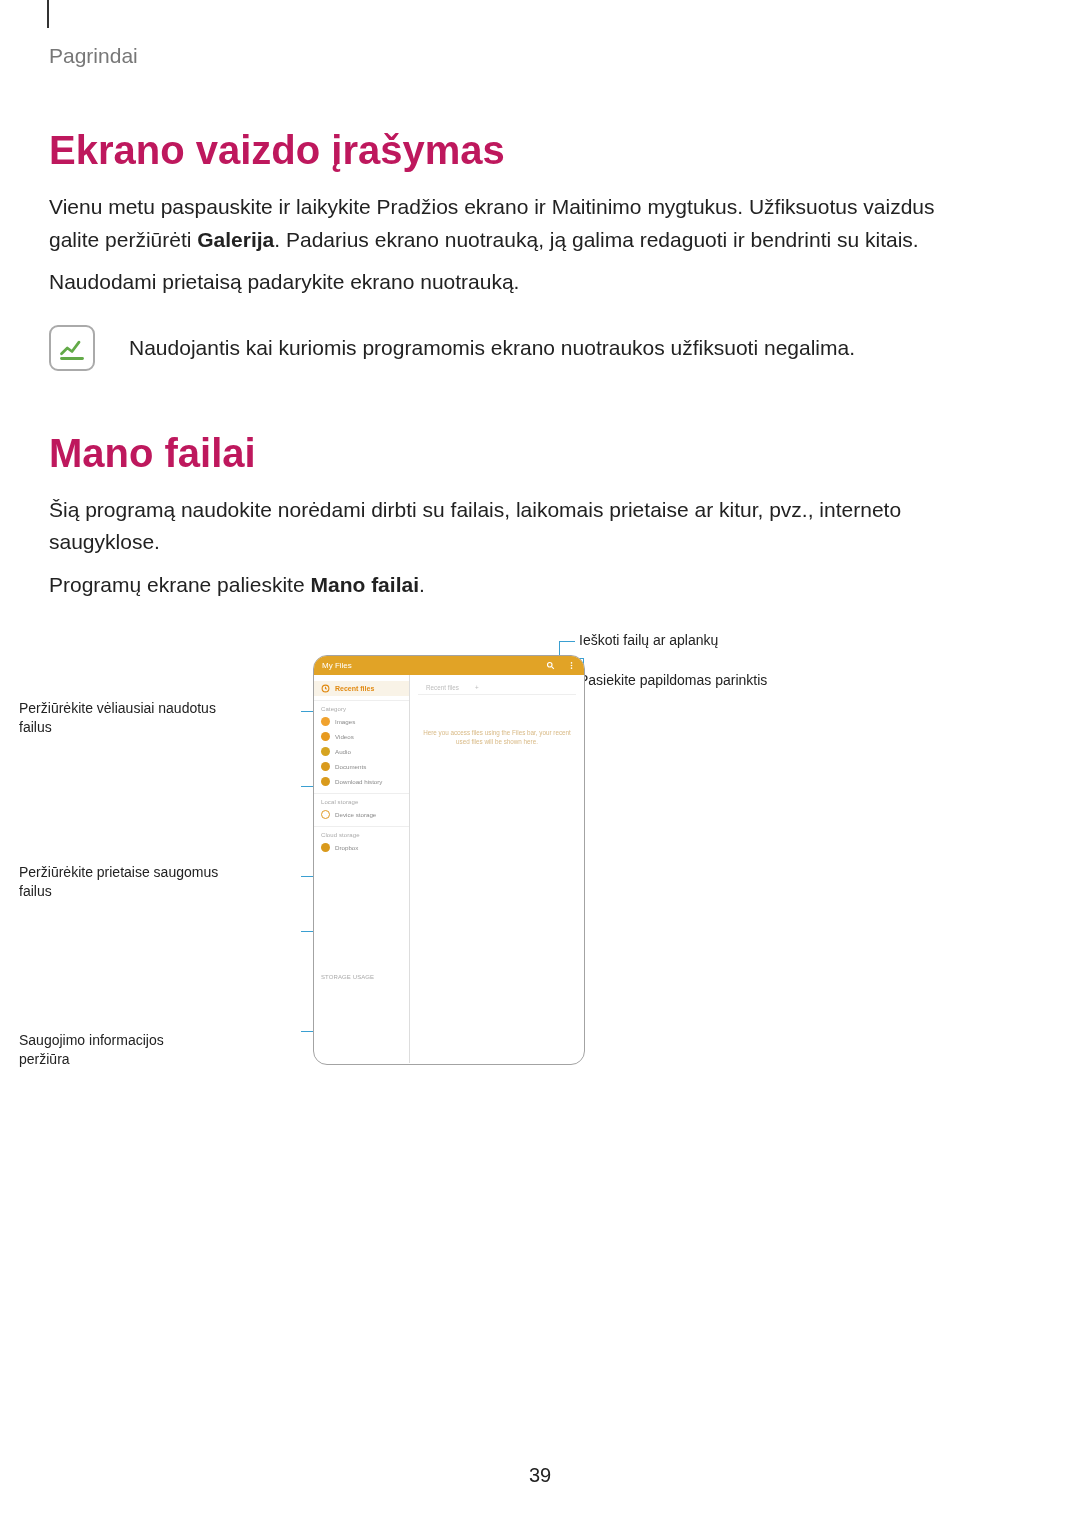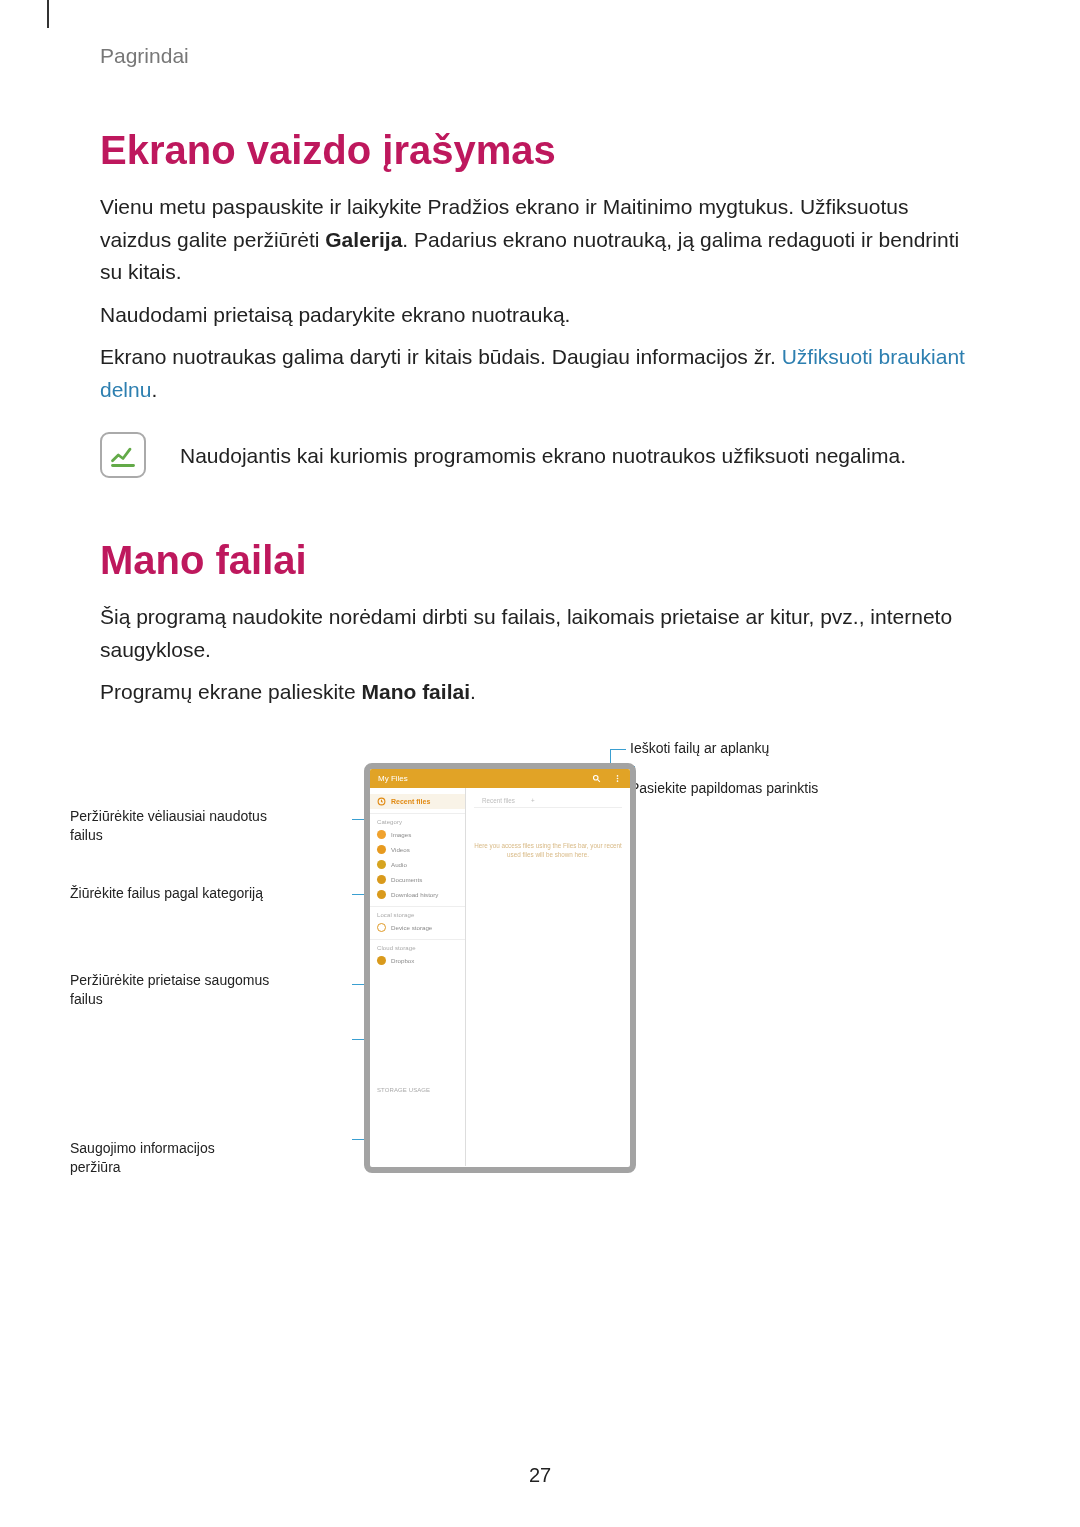--- a/index.html
+++ b/index.html
@@ -5,21 +5,21 @@
   * { box-sizing: border-box; margin: 0; padding: 0; }
   body {
     width: 1080px;
     height: 1527px;
     background: #fff;
     font-family: Arial, Helvetica, sans-serif;
     color: #222;
     position: relative;
   }
   .page {
-    padding: 44px 100px 0 100px;
+    padding: 44px 100px 0 49px;
   }
   .left-rule {
     position: absolute;
     left: 47px;
     top: 0;
     width: 2px;
     height: 28px;
     background: #333;
   }
   .header-section {
@@ -88,22 +88,22 @@
     width: 1px;
   }
 
   
   .tablet {
     position: absolute;
     left: 264px;
     top: 24px;
     width: 272px;
     height: 410px;
-    border: 6px solid #a3a3a3;
-    border-radius: 8px;
+    border: 1px solid #a3a3a3;
+    border-radius: 14px;
     overflow: hidden;
     font-size: 7px;
     background: #fff;
   }
   .tab-titlebar {
     background: #e1a326;
     color: #fff;
     font-size: 8px;
     padding: 5px 8px;
     display: flex;
@@ -198,23 +198,20 @@
 <div class="left-rule"></div>
 
 <div class="page">
   <div class="header-section">Pagrindai</div>
 
   <h1 class="blue">Ekrano vaizdo įrašymas</h1>
   <p class="body">
     <span>Vienu metu paspauskite ir laikykite Pradžios ekrano ir Maitinimo mygtukus. Užfiksuotus vaizdus galite peržiūrėti </span><b>Galerija</b><span>. Padarius ekrano nuotrauką, ją galima redaguoti ir bendrinti su kitais.</span>
   </p>
   <p class="body">Naudodami prietaisą padarykite ekrano nuotrauką.</p>
-  <p class="body">
-    <span>Ekrano nuotraukas galima daryti ir kitais būdais. Daugiau informacijos žr. </span><a class="link">Užfiksuoti braukiant delnu</a><span>.</span>
-  </p>
 
   <div class="note-row">
     <div class="note-icon">
       <svg viewBox="0 0 24 24" fill="none" stroke="currentColor" stroke-width="2.4" stroke-linecap="round" stroke-linejoin="round">
         <path d="M3 17l5-5 4 3 6-8"></path>
         <path d="M3 21h18"></path>
       </svg>
     </div>
     <div class="note-text">Naudojantis kai kuriomis programomis ekrano nuotraukos užfiksuoti negalima.</div>
   </div>
@@ -225,21 +222,20 @@
     <span>Programų ekrane palieskite </span><b>Mano failai</b><span>.</span>
   </p>
 
   <div class="figure-area">
 
     <div class="callout" style="left:530px; top:0px;">Ieškoti failų ar aplankų</div>
     <div class="callout" style="left:530px; top:40px;">Pasiekite papildomas parinktis</div>
 
     <div class="callout left" style="left:-30px; top:68px; width:280px;"><span style="white-space:pre-line;">Peržiūrėkite vėliausiai naudotus
 failus</span></div>
-    <div class="callout left" style="left:-30px; top:145px; width:280px;">Žiūrėkite failus pagal kategoriją</div>
     <div class="callout left" style="left:-30px; top:232px; width:280px;"><span style="white-space:pre-line;">Peržiūrėkite prietaise saugomus
 failus</span></div>
     <div class="callout left" style="left:-30px; top:400px; width:280px;"><span style="white-space:pre-line;">Saugojimo informacijos
 peržiūra</span></div>
 
     <div class="lead-v" style="left:510px; top:10px; height:24px;"></div>
     <div class="lead" style="left:510px; top:10px; width:16px;"></div>
     <div class="lead-v" style="left:524px; top:33px; height:17px;"></div>
     <div class="lead" style="left:510px; top:50px; width:16px;"></div>
 
@@ -332,13 +328,13 @@
           </div>
           <div class="big-msg">Here you access files using the Files bar,
 your recent used files will be shown here.</div>
         </div>
       </div>
     </div>
 
   </div>
 </div>
 
-<div class="page-num">27</div>
+<div class="page-num">39</div>
 
 </body></html>

